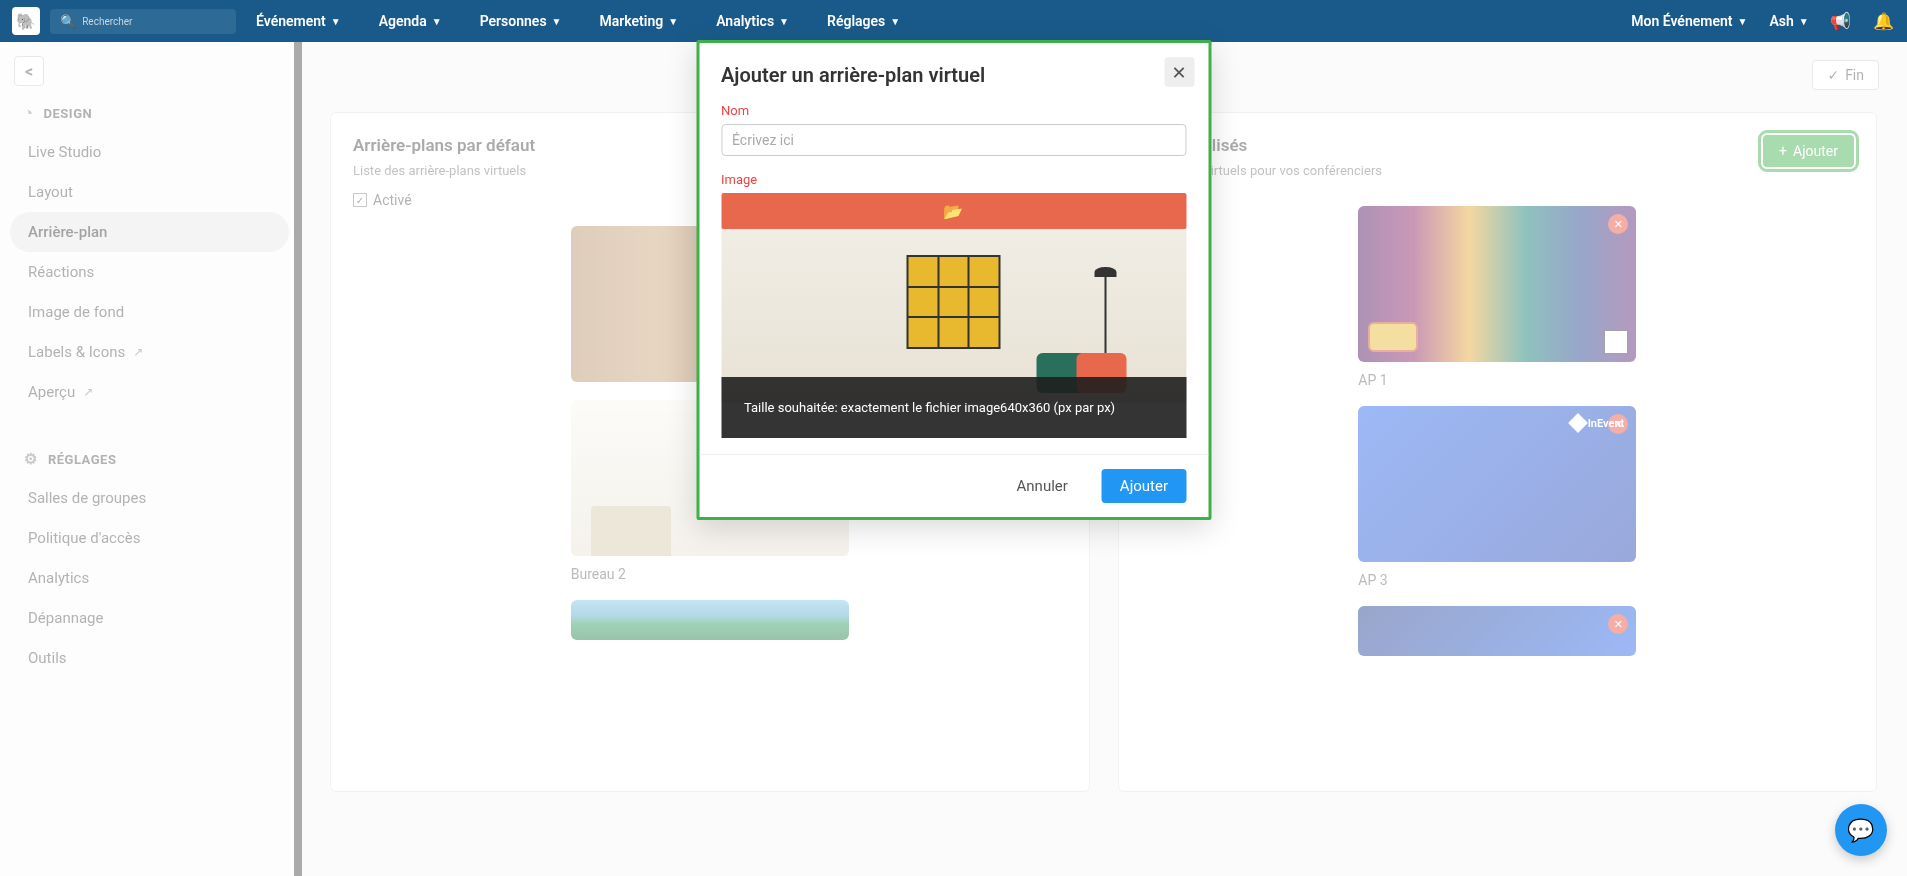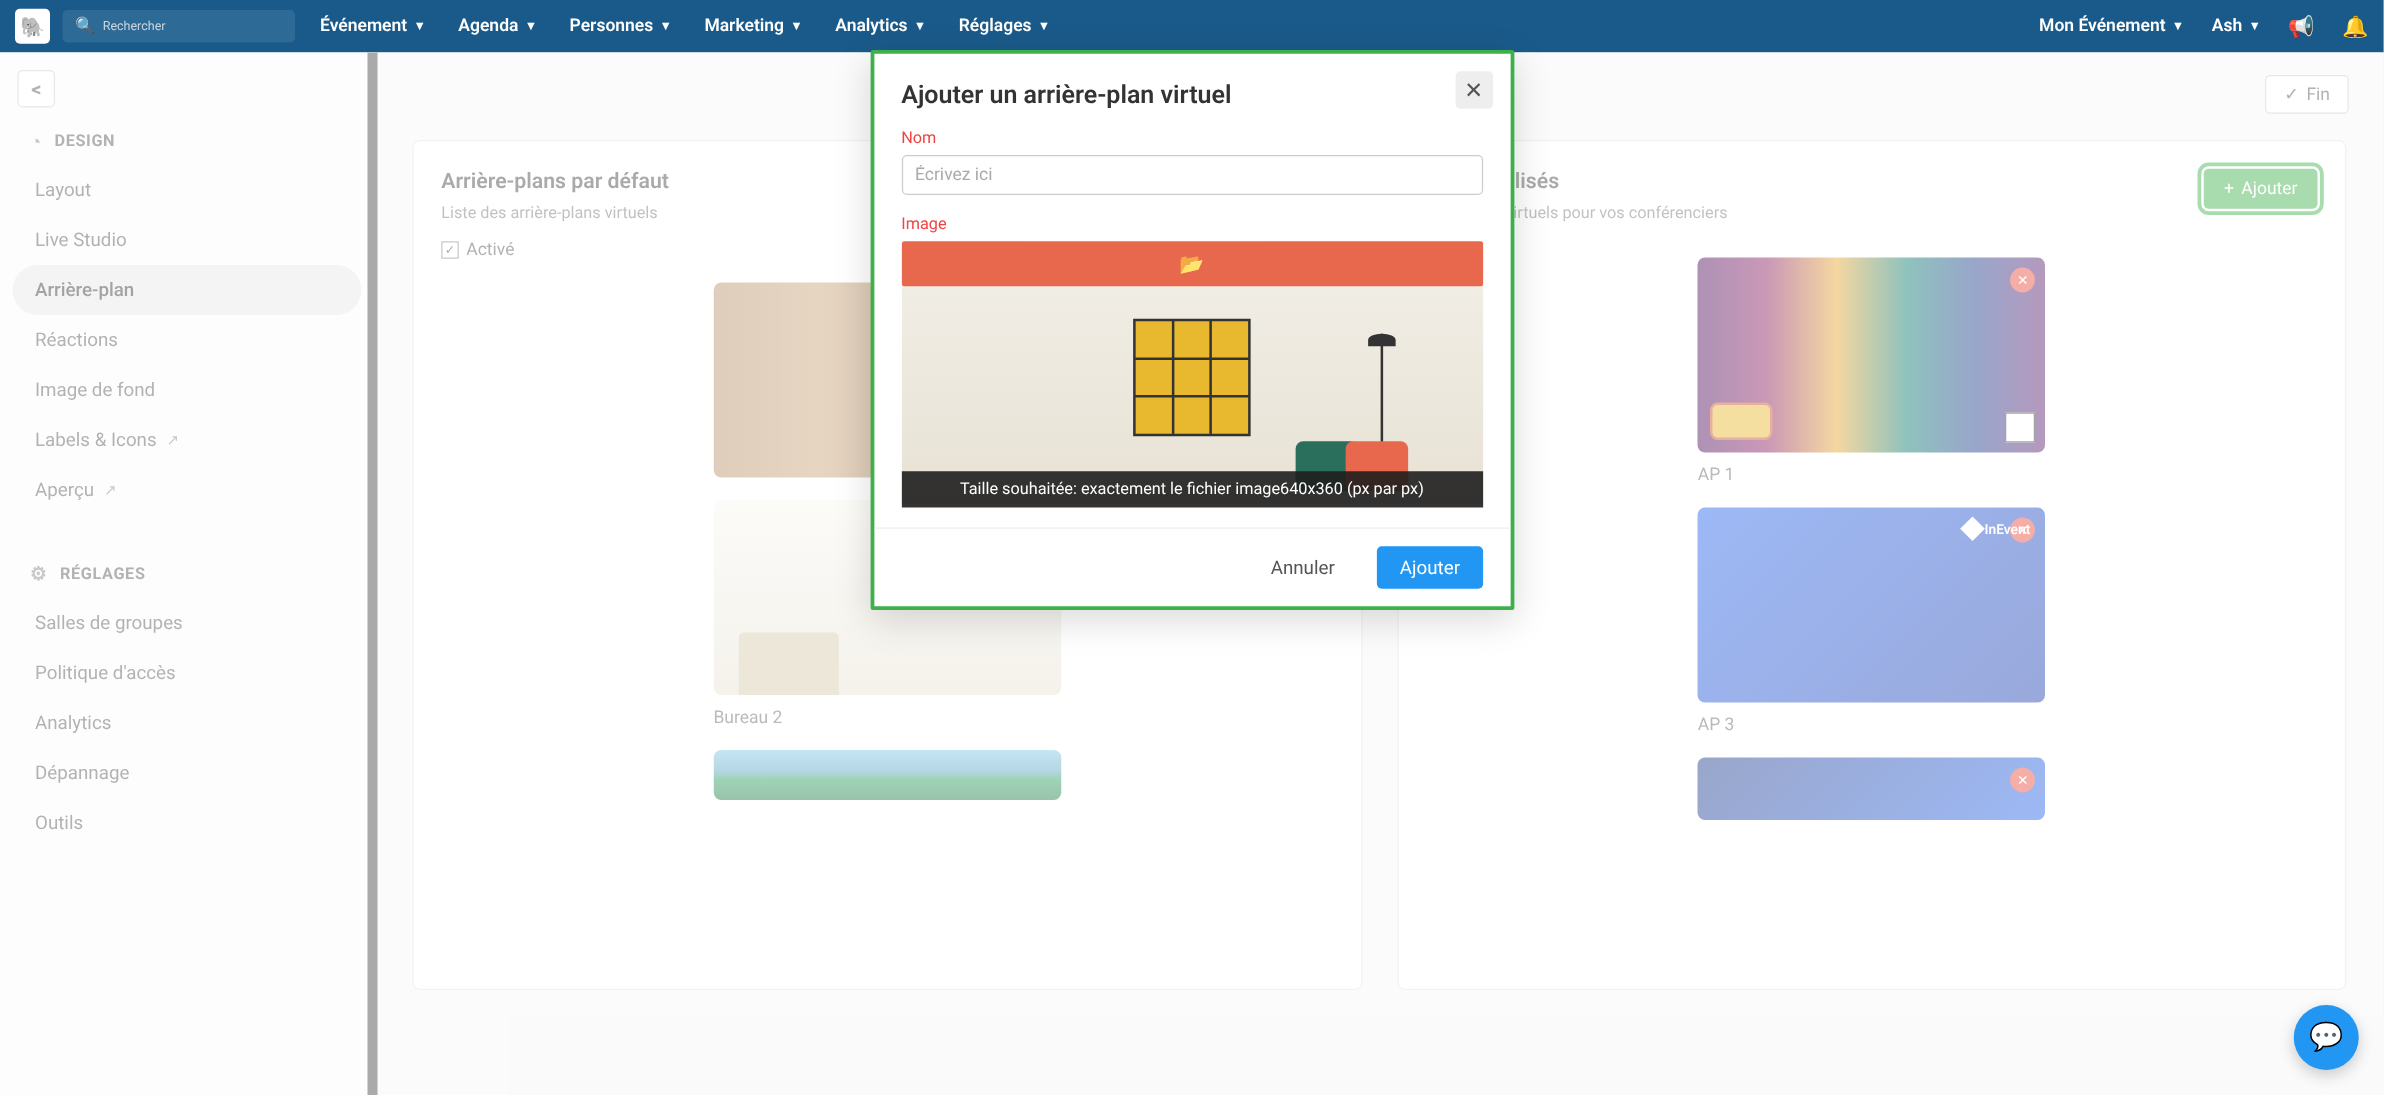--- a/index.html
+++ b/index.html
@@ -3,21 +3,21 @@
 <meta charset="utf-8">
 <style>
 *{box-sizing:border-box;margin:0;padding:0;font-family:-apple-system,BlinkMacSystemFont,"Segoe UI",Roboto,Arial,sans-serif}
 body{background:#f0f0f0;width:1907px;height:876px;overflow:hidden;position:relative}
 .topbar{background:#1a5a8a;height:42px;display:flex;align-items:center;padding:0 12px;color:#fff;font-size:14px}
 .logo{width:28px;height:28px;background:#fff;border-radius:4px;margin-right:10px;display:flex;align-items:center;justify-content:center;font-size:16px}
 .search-box{background:#2d6a96;border-radius:4px;padding:5px 10px;display:flex;align-items:center;width:186px;margin-right:20px}
 .search-box input{background:transparent;border:none;color:#c8d6e0;font-size:10px;width:100%;outline:none}
 .search-box input::placeholder{color:#c8d6e0}
 .search-icon{color:#c8d6e0;margin-right:6px;font-size:13px}
-.nav-menu{display:flex;gap:26px;flex:1}
+.nav-menu{display:flex;gap:38px;flex:1}
 .nav-item{display:flex;align-items:center;gap:5px;cursor:pointer;font-weight:600;font-size:14px}
 .nav-right{display:flex;gap:22px;align-items:center}
 .chev{font-size:10px}
 .main-area{display:flex;height:calc(100% - 42px);position:relative}
 .sidebar-wrap{width:300px;background:#fbfbfb;border-right:1px solid #ddd;height:100%;overflow-y:auto;position:relative}
 .back-btn{width:30px;height:30px;border:1px solid #ccc;border-radius:4px;background:#fff;margin:14px 0 0 14px;display:flex;align-items:center;justify-content:center;cursor:pointer;font-weight:bold;color:#555}
 .section-header{display:flex;align-items:center;gap:10px;padding:18px 24px 10px;color:#555;font-weight:700;font-size:13px;letter-spacing:.5px}
 .section-icon{font-size:15px;color:#888}
 .menu-list{list-style:none;padding:0 10px 20px}
 .menu-list li{padding:11px 18px;color:#555;font-size:15px;cursor:pointer;border-radius:20px;display:flex;align-items:center;gap:8px}
@@ -55,21 +55,21 @@
 .text-input{width:100%;border:1px solid #ccc;border-radius:4px;padding:7px 10px;font-size:14px;margin-bottom:16px}
 .text-input::placeholder{color:#aaa}
 .upload-bar{background:#e8684e;height:36px;border-radius:2px;display:flex;align-items:center;justify-content:center;color:#fff;cursor:pointer;font-size:16px;position:relative;z-index:2}
 .preview-img{width:100%;height:176px;background:linear-gradient(180deg,#f0ede5 0%,#e8e2d4 100%);position:relative;margin-top:-2px}
 .preview-art{position:absolute;top:28px;left:50%;transform:translateX(-50%);width:94px;height:94px;background:#333;display:grid;grid-template-columns:repeat(3,1fr);grid-template-rows:repeat(3,1fr);gap:2px;padding:2px}
 .preview-art span{background:#e8b82e}
 .preview-lamp{position:absolute;top:40px;right:80px;width:2px;height:100px;background:#333}
 .preview-lamp::before{content:"";position:absolute;top:0;left:-10px;width:22px;height:10px;background:#333;border-radius:50% 50% 0 0}
 .preview-pillow{position:absolute;bottom:10px;right:60px;width:50px;height:40px;background:#e8684e;border-radius:6px}
 .preview-pillow2{position:absolute;bottom:10px;right:100px;width:50px;height:40px;background:#2a6e5c;border-radius:6px}
-.size-note{background:rgba(30,30,30,.9);color:#fff;text-align:center;padding:7px;font-size:13px;margin-top:-26px;position:relative}
+.size-note{background:rgba(30,30,30,.9);color:#fff;padding:23px;font-size:13px;margin-top:-26px;position:relative}
 .modal-footer{border-top:1px solid #eee;padding:14px 22px;display:flex;justify-content:flex-end;gap:34px;align-items:center}
 .btn-cancel{background:transparent;border:none;color:#555;font-size:15px;cursor:pointer}
 .btn-primary{background:#2196f3;color:#fff;border:none;padding:8px 18px;border-radius:4px;font-size:15px;cursor:pointer}
 
 .chat-widget{position:fixed;bottom:20px;right:20px;width:52px;height:52px;background:#2196f3;border-radius:50%;display:flex;align-items:center;justify-content:center;color:#fff;font-size:22px;cursor:pointer;z-index:200;box-shadow:0 4px 12px rgba(0,0,0,.2)}
 .divider-handle{position:absolute;left:294px;top:0;bottom:0;width:8px;background:#aaa;cursor:col-resize;z-index:5}
 .qr{position:absolute;bottom:8px;right:8px;width:24px;height:24px;background:#fff;border:1px solid #333}
 .vegas-sign{position:absolute;bottom:10px;left:10px;width:50px;height:30px;background:#e8b82e;border-radius:6px;border:2px solid #c94e2e}
 .inevent-logo{position:absolute;top:10px;right:12px;color:#fff;font-size:11px;font-weight:600;display:flex;align-items:center;gap:3px}
 .inevent-logo::before{content:"";width:14px;height:14px;background:#fff;transform:rotate(45deg)}
@@ -126,24 +126,24 @@
 <div class="main-area">
   <div class="sidebar-wrap">
     <div class="back-btn">&lt;</div>
 
     <div class="section-header">
       <span class="section-icon">◔</span>
       <span>DESIGN</span>
     </div>
     <ul class="menu-list">
       <li>
+          <span>Live Studio</span>
+        </li>
+      <li>
           <span>Layout</span>
-        </li>
-      <li>
-          <span>Live Studio</span>
         </li>
       <li class="active">
           <span>Arrière-plan</span>
         </li>
       <li>
           <span>Réactions</span>
         </li>
       <li>
           <span>Image de fond</span>
         </li>

